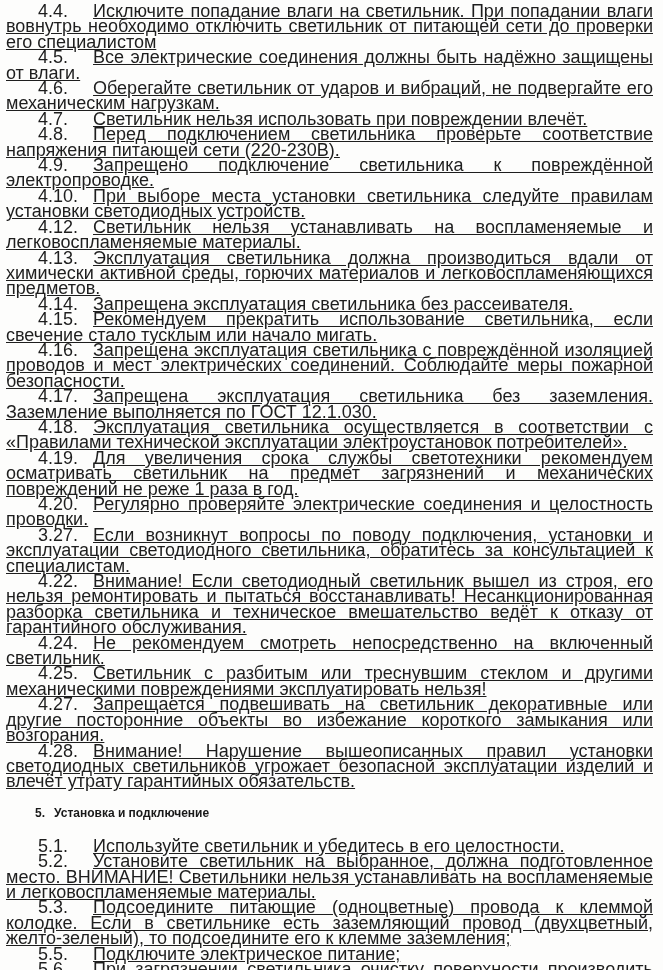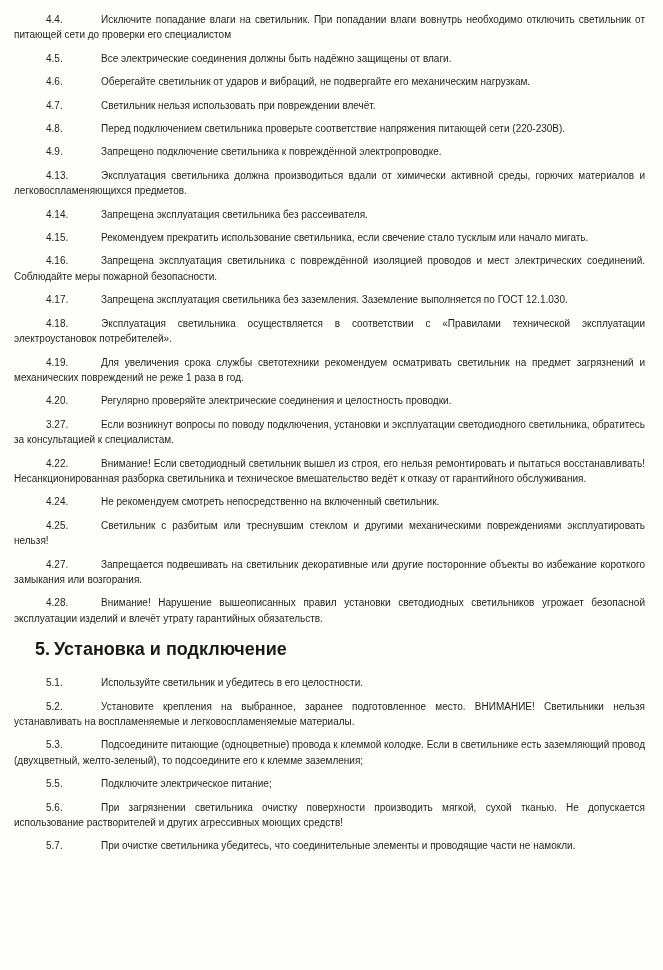--- a/index.html
+++ b/index.html
@@ -12,35 +12,36 @@
     width: 663px;
     height: 970px;
     background: #fdfdfc;
     box-sizing: border-box;
     padding: 4px 10px 10px 6px;
     overflow: hidden;
     font-family: "Liberation Sans", sans-serif;
     color: #1e1e1e;
   }
   .item {
-    margin: 8px;
-    font-size: 10px;
+    margin: 0;
+    font-size: 18px;
     line-height: 15.4px;
     text-align: justify;
     text-indent: 32px;
+    text-decoration: underline;
   }
   .item .num {
     display: inline-block;
     width: 55px;
     text-indent: 0;
     vertical-align: baseline;
   }
   .section-heading {
     margin: 14px 0 17px 0;
-    font-size: 18px;
+    font-size: 12px;
     line-height: 18px;
     font-weight: bold;
     color: #191919;
   }
   .section-heading .hnum {
     display: inline-block;
     width: 19px;
     margin-left: 29px;
   }
 </style>
@@ -48,37 +49,39 @@
 <body>
 
 <div class="page">
 
   <p class="item"><span class="num">4.4.</span><span>Исключите попадание влаги на светильник. При попадании влаги вовнутрь необходимо отключить светильник от питающей сети до проверки его специалистом</span></p>
   <p class="item"><span class="num">4.5.</span><span>Все электрические соединения должны быть надёжно защищены от влаги.</span></p>
   <p class="item"><span class="num">4.6.</span><span>Оберегайте светильник от ударов и вибраций, не подвергайте его механическим нагрузкам.</span></p>
   <p class="item"><span class="num">4.7.</span><span>Светильник нельзя использовать при повреждении влечёт.</span></p>
   <p class="item"><span class="num">4.8.</span><span>Перед подключением светильника проверьте соответствие напряжения питающей сети (220-230В).</span></p>
   <p class="item"><span class="num">4.9.</span><span>Запрещено подключение светильника к повреждённой электропроводке.</span></p>
+  <p class="item"><span class="num">4.10.</span><span>При выборе места установки светильника следуйте правилам установки светодиодных устройств.</span></p>
+  <p class="item"><span class="num">4.12.</span><span>Светильник нельзя устанавливать на воспламеняемые и легковоспламеняемые материалы.</span></p>
   <p class="item"><span class="num">4.13.</span><span>Эксплуатация светильника должна производиться вдали от химически активной среды, горючих материалов и легковоспламеняющихся предметов.</span></p>
   <p class="item"><span class="num">4.14.</span><span>Запрещена эксплуатация светильника без рассеивателя.</span></p>
   <p class="item"><span class="num">4.15.</span><span>Рекомендуем прекратить использование светильника, если свечение стало тусклым или начало мигать.</span></p>
   <p class="item"><span class="num">4.16.</span><span>Запрещена эксплуатация светильника с повреждённой изоляцией проводов и мест электрических соединений. Соблюдайте меры пожарной безопасности.</span></p>
   <p class="item"><span class="num">4.17.</span><span>Запрещена эксплуатация светильника без заземления. Заземление выполняется по ГОСТ 12.1.030.</span></p>
   <p class="item"><span class="num">4.18.</span><span>Эксплуатация светильника осуществляется в соответствии с «Правилами технической эксплуатации электроустановок потребителей».</span></p>
   <p class="item"><span class="num">4.19.</span><span>Для увеличения срока службы светотехники рекомендуем осматривать светильник на предмет загрязнений и механических повреждений не реже 1 раза в год.</span></p>
   <p class="item"><span class="num">4.20.</span><span>Регулярно проверяйте электрические соединения и целостность проводки.</span></p>
   <p class="item"><span class="num">3.27.</span><span>Если возникнут вопросы по поводу подключения, установки и эксплуатации светодиодного светильника, обратитесь за консультацией к специалистам.</span></p>
   <p class="item"><span class="num">4.22.</span><span>Внимание! Если светодиодный светильник вышел из строя, его нельзя ремонтировать и пытаться восстанавливать! Несанкционированная разборка светильника и техническое вмешательство ведёт к отказу от гарантийного обслуживания.</span></p>
   <p class="item"><span class="num">4.24.</span><span>Не рекомендуем смотреть непосредственно на включенный светильник.</span></p>
   <p class="item"><span class="num">4.25.</span><span>Светильник с разбитым или треснувшим стеклом и другими механическими повреждениями эксплуатировать нельзя!</span></p>
   <p class="item"><span class="num">4.27.</span><span>Запрещается подвешивать на светильник декоративные или другие посторонние объекты во избежание короткого замыкания или возгорания.</span></p>
   <p class="item"><span class="num">4.28.</span><span>Внимание! Нарушение вышеописанных правил установки светодиодных светильников угрожает безопасной эксплуатации изделий и влечёт утрату гарантийных обязательств.</span></p>
 
   <h2 class="section-heading"><span class="hnum">5.</span><span>Установка и подключение</span></h2>
 
   <p class="item"><span class="num">5.1.</span><span>Используйте светильник и убедитесь в его целостности.</span></p>
-  <p class="item"><span class="num">5.2.</span><span>Установите крепления на выбранное, заранее подготовленное место. ВНИМАНИЕ! Светильники нельзя устанавливать на воспламеняемые и легковоспламеняемые материалы.</span></p>
+  <p class="item"><span class="num">5.2.</span><span>Установите светильник на выбранное, должна подготовленное место. ВНИМАНИЕ! Светильники нельзя устанавливать на воспламеняемые и легковоспламеняемые материалы.</span></p>
   <p class="item"><span class="num">5.3.</span><span>Подсоедините питающие (одноцветные) провода к клеммой колодке. Если в светильнике есть заземляющий провод (двухцветный, желто-зеленый), то подсоедините его к клемме заземления;</span></p>
   <p class="item"><span class="num">5.5.</span><span>Подключите электрическое питание;</span></p>
   <p class="item"><span class="num">5.6.</span><span>При загрязнении светильника очистку поверхности производить мягкой, сухой тканью. Не допускается использование растворителей и других агрессивных моющих средств!</span></p>
   <p class="item"><span class="num">5.7.</span><span>При очистке светильника убедитесь, что соединительные элементы и проводящие части не намокли.</span></p>
 
 </div>
 
 </body></html>

